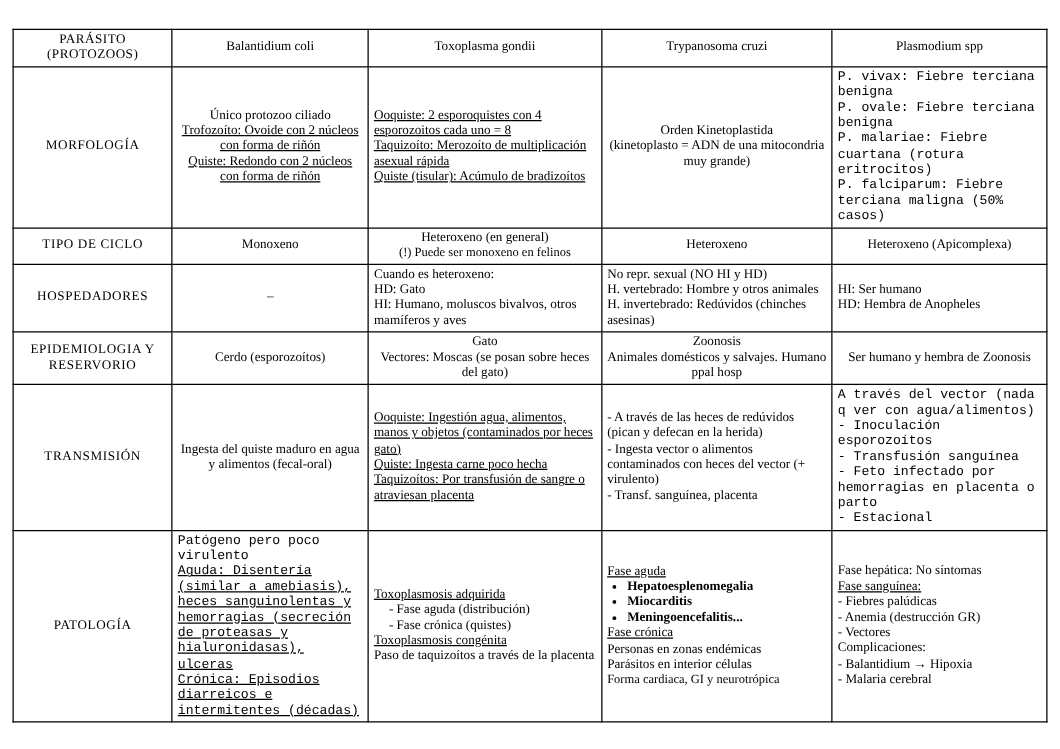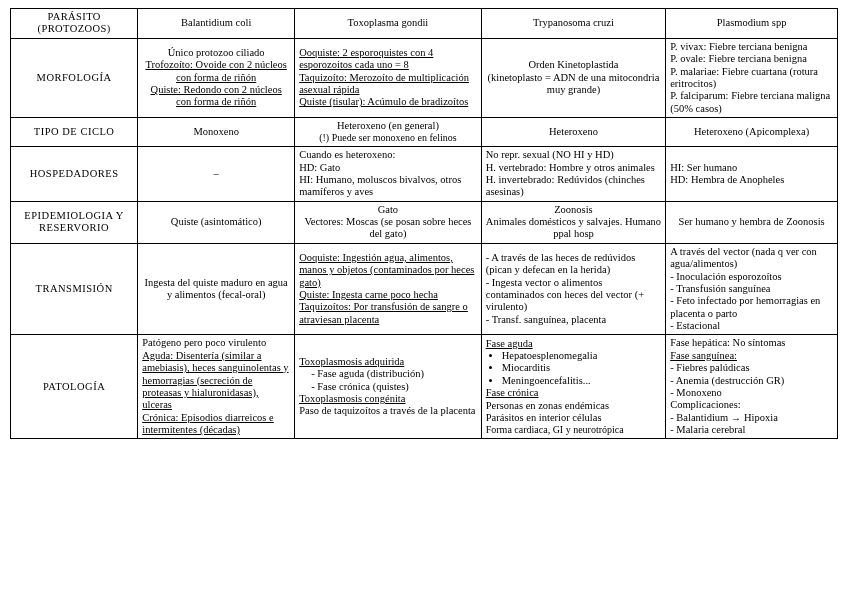--- a/index.html
+++ b/index.html
@@ -12,21 +12,21 @@
     height: 599px;
     font-family: "Liberation Serif", serif;
     color: #000000;
     overflow: hidden;
   }
   #sheet {
     position: relative;
     width: 848px;
     height: 599px;
     box-sizing: border-box;
-    padding: 8px 10px 6px 10px;
+    padding: 23px 10px 6px 10px;
     border-radius: 11px;
   }
   table.protozoa {
     border-collapse: collapse;
     width: 828px;
     table-layout: fixed;
   }
   table.protozoa td, table.protozoa th {
     border: 1px solid #000000;
     vertical-align: middle;
@@ -58,33 +58,33 @@
     margin-left: 44px;
   }
   .cell-center {
     text-align: center;
     margin-left: 40px;
   }
   .cell-left {
     text-align: left;
   }
   .u { text-decoration: underline; }
-  .small { font-size: 9.3px; }
+  .small { font-size: 9.3px; font-family: Liberation Mono, monospace; }
   .smaller { font-size: 10px; }
   ul.dash {
     margin: 0 0 0 2px;
     padding-left: 10px;
     list-style: none;
   }
   ul.dash li { text-indent: -8px; padding-left: 8px; font-family: Liberation Serif, serif; }
   ul.bullets {
     margin: 0;
     padding-left: 16px;
   }
-  ul.bullets li { padding: 0; }
+  ul.bullets li { padding: 0; font-weight: bold; }
   p.line { margin: 0; }
 </style>
 </head>
 <body>
 
 <div id="sheet">
   <table class="protozoa">
     <colgroup>
       <col class="c0">
         <col class="c1">
@@ -159,21 +159,21 @@
           <p class="line">HD: Hembra de Anopheles</p>
         </td>
       </tr>
 
 
       <tr>
         <td class="rowlabel">
           <div>EPIDEMIOLOGIA Y</div>
           <div>RESERVORIO</div>
         </td>
-        <td class="cell-center">Quiste (asintomático)</td>
+        <td class="cell-center">Cerdo (esporozoítos)</td>
         <td class="cell-center">
           <p class="line">Gato</p>
           <p class="line">Vectores: Moscas (se posan sobre heces del gato)</p>
         </td>
         <td class="cell-center">
           <p class="line">Zoonosis</p>
           <p class="line">Animales domésticos y salvajes. Humano ppal hosp</p>
         </td>
         <td class="cell-center">Ser humano y hembra de Zoonosis</td>
       </tr>
@@ -226,21 +226,21 @@
           <p class="line"><span class="u">Fase crónica</span></p>
           <p class="line">Personas en zonas endémicas</p>
           <p class="line">Parásitos en interior células</p>
           <p class="line smaller">Forma cardiaca, GI y neurotrópica</p>
         </td>
         <td class="cell-left">
           <p class="line">Fase hepática: No síntomas</p>
           <p class="line"><span class="u">Fase sanguínea:</span></p>
           <p class="line">- Fiebres palúdicas</p>
           <p class="line">- Anemia (destrucción GR)</p>
-          <p class="line">- Monoxeno</p>
+          <p class="line">- Vectores</p>
           <p class="line">Complicaciones:</p>
           <p class="line">- Balantidium → Hipoxia</p>
           <p class="line">- Malaria cerebral</p>
         </td>
       </tr>
 
     </tbody>
   </table>
 </div>
 

